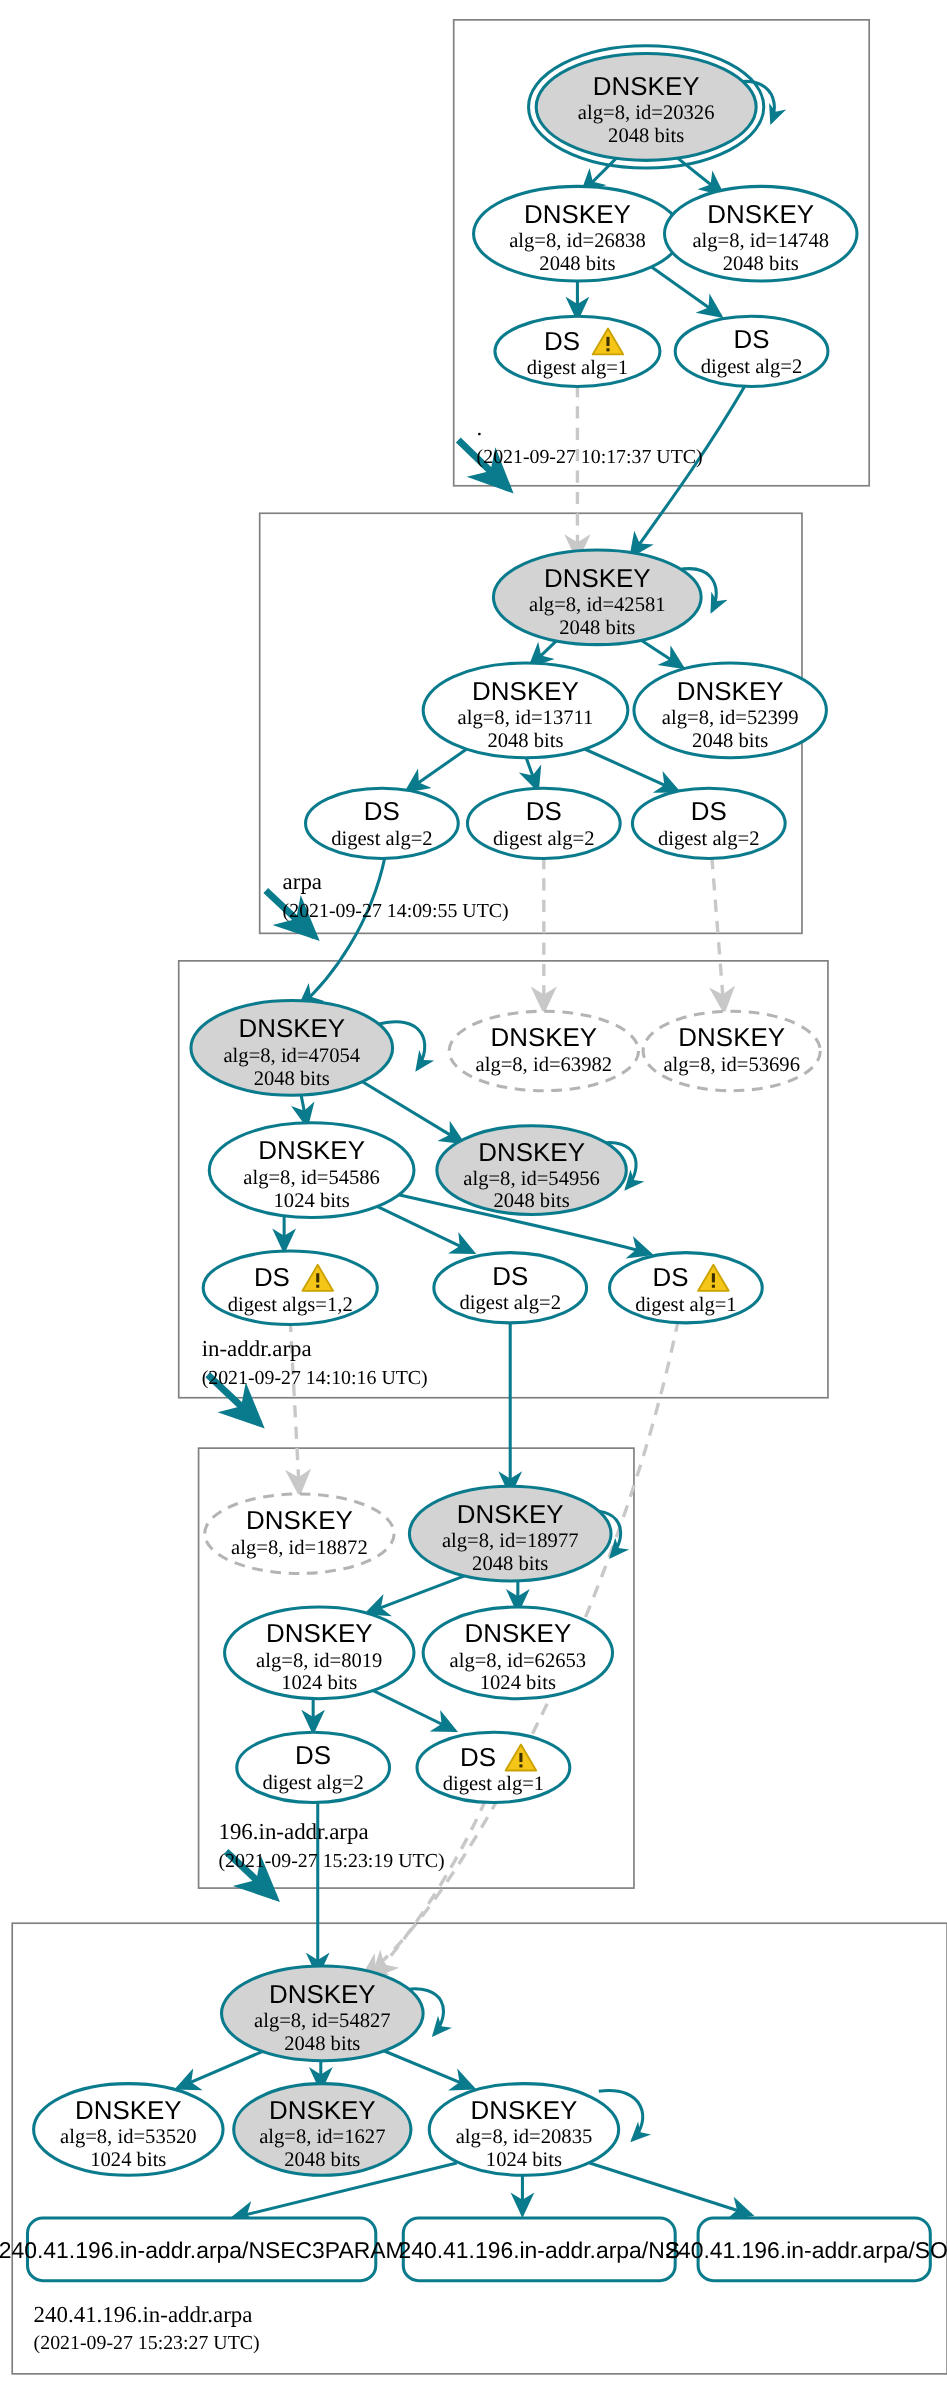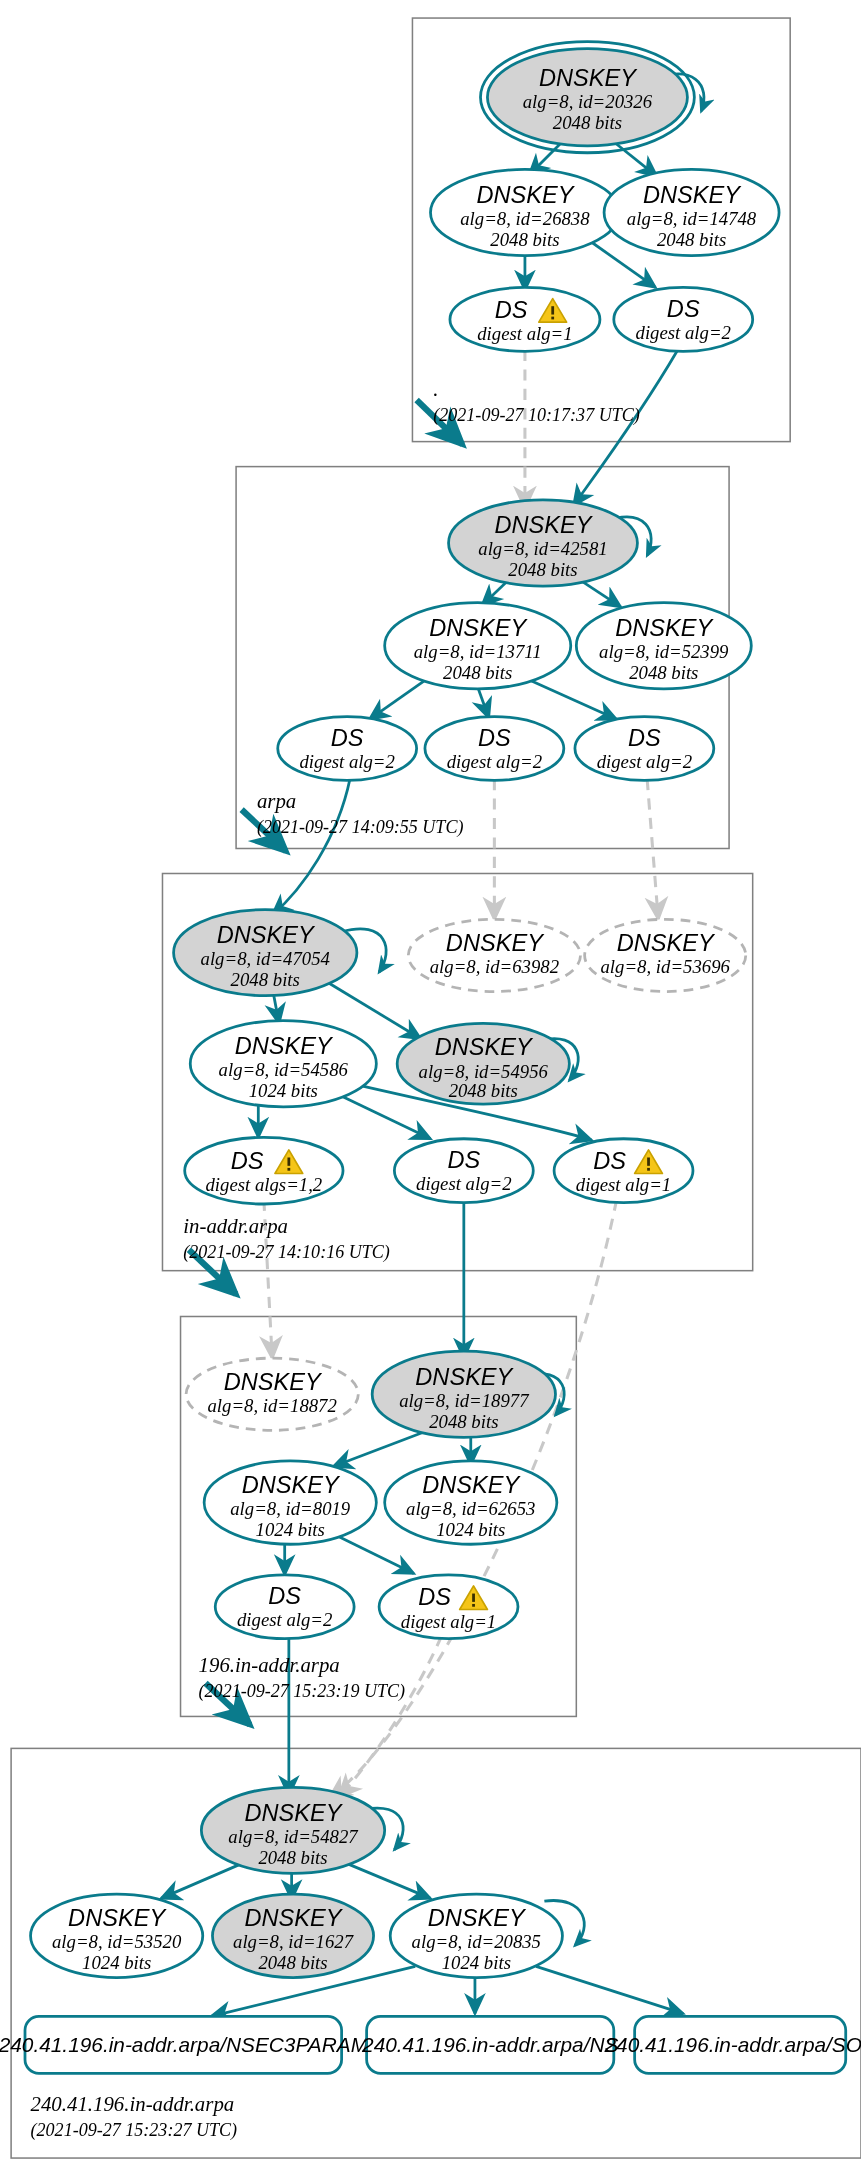--- a/index.html
+++ b/index.html
@@ -1,17 +1,17 @@
 <!DOCTYPE html>
 <html><head>
 <meta charset="utf-8">
 <style>
   html,body{margin:0;padding:0;background:#ffffff;}
   body{font-family:"Liberation Sans",sans-serif;width:861px;height:2168px;overflow:hidden;}
-  #stage{position:relative;width:861px;height:2168px;font-style:italic;}
+  #stage{position:relative;width:861px;height:2168px;}
   svg#diagram{position:absolute;left:0;top:0;width:861px;height:2168px;display:block;}
   text{font-family:"Liberation Sans",sans-serif;}
   .node-title{font-family:"Liberation Sans",sans-serif;font-size:17px;fill:#000;text-anchor:middle;}
   .node-sub{font-family:"Liberation Serif",serif;font-size:13.5px;fill:#000;text-anchor:middle;}
   .rr-label{font-family:"Liberation Sans",sans-serif;font-size:15px;fill:#000;text-anchor:middle;}
   .zone-name{font-family:"Liberation Serif",serif;font-size:15px;fill:#000;text-anchor:start;}
   .zone-date{font-family:"Liberation Serif",serif;font-size:13px;fill:#000;text-anchor:start;}
   .zonebox{fill:none;stroke:#808080;stroke-width:1.1;}
   .ell-solid{fill:#ffffff;stroke:#0a7b8c;stroke-width:2;}
   .ell-solid-gray{fill:#d3d3d3;stroke:#0a7b8c;stroke-width:2;}

